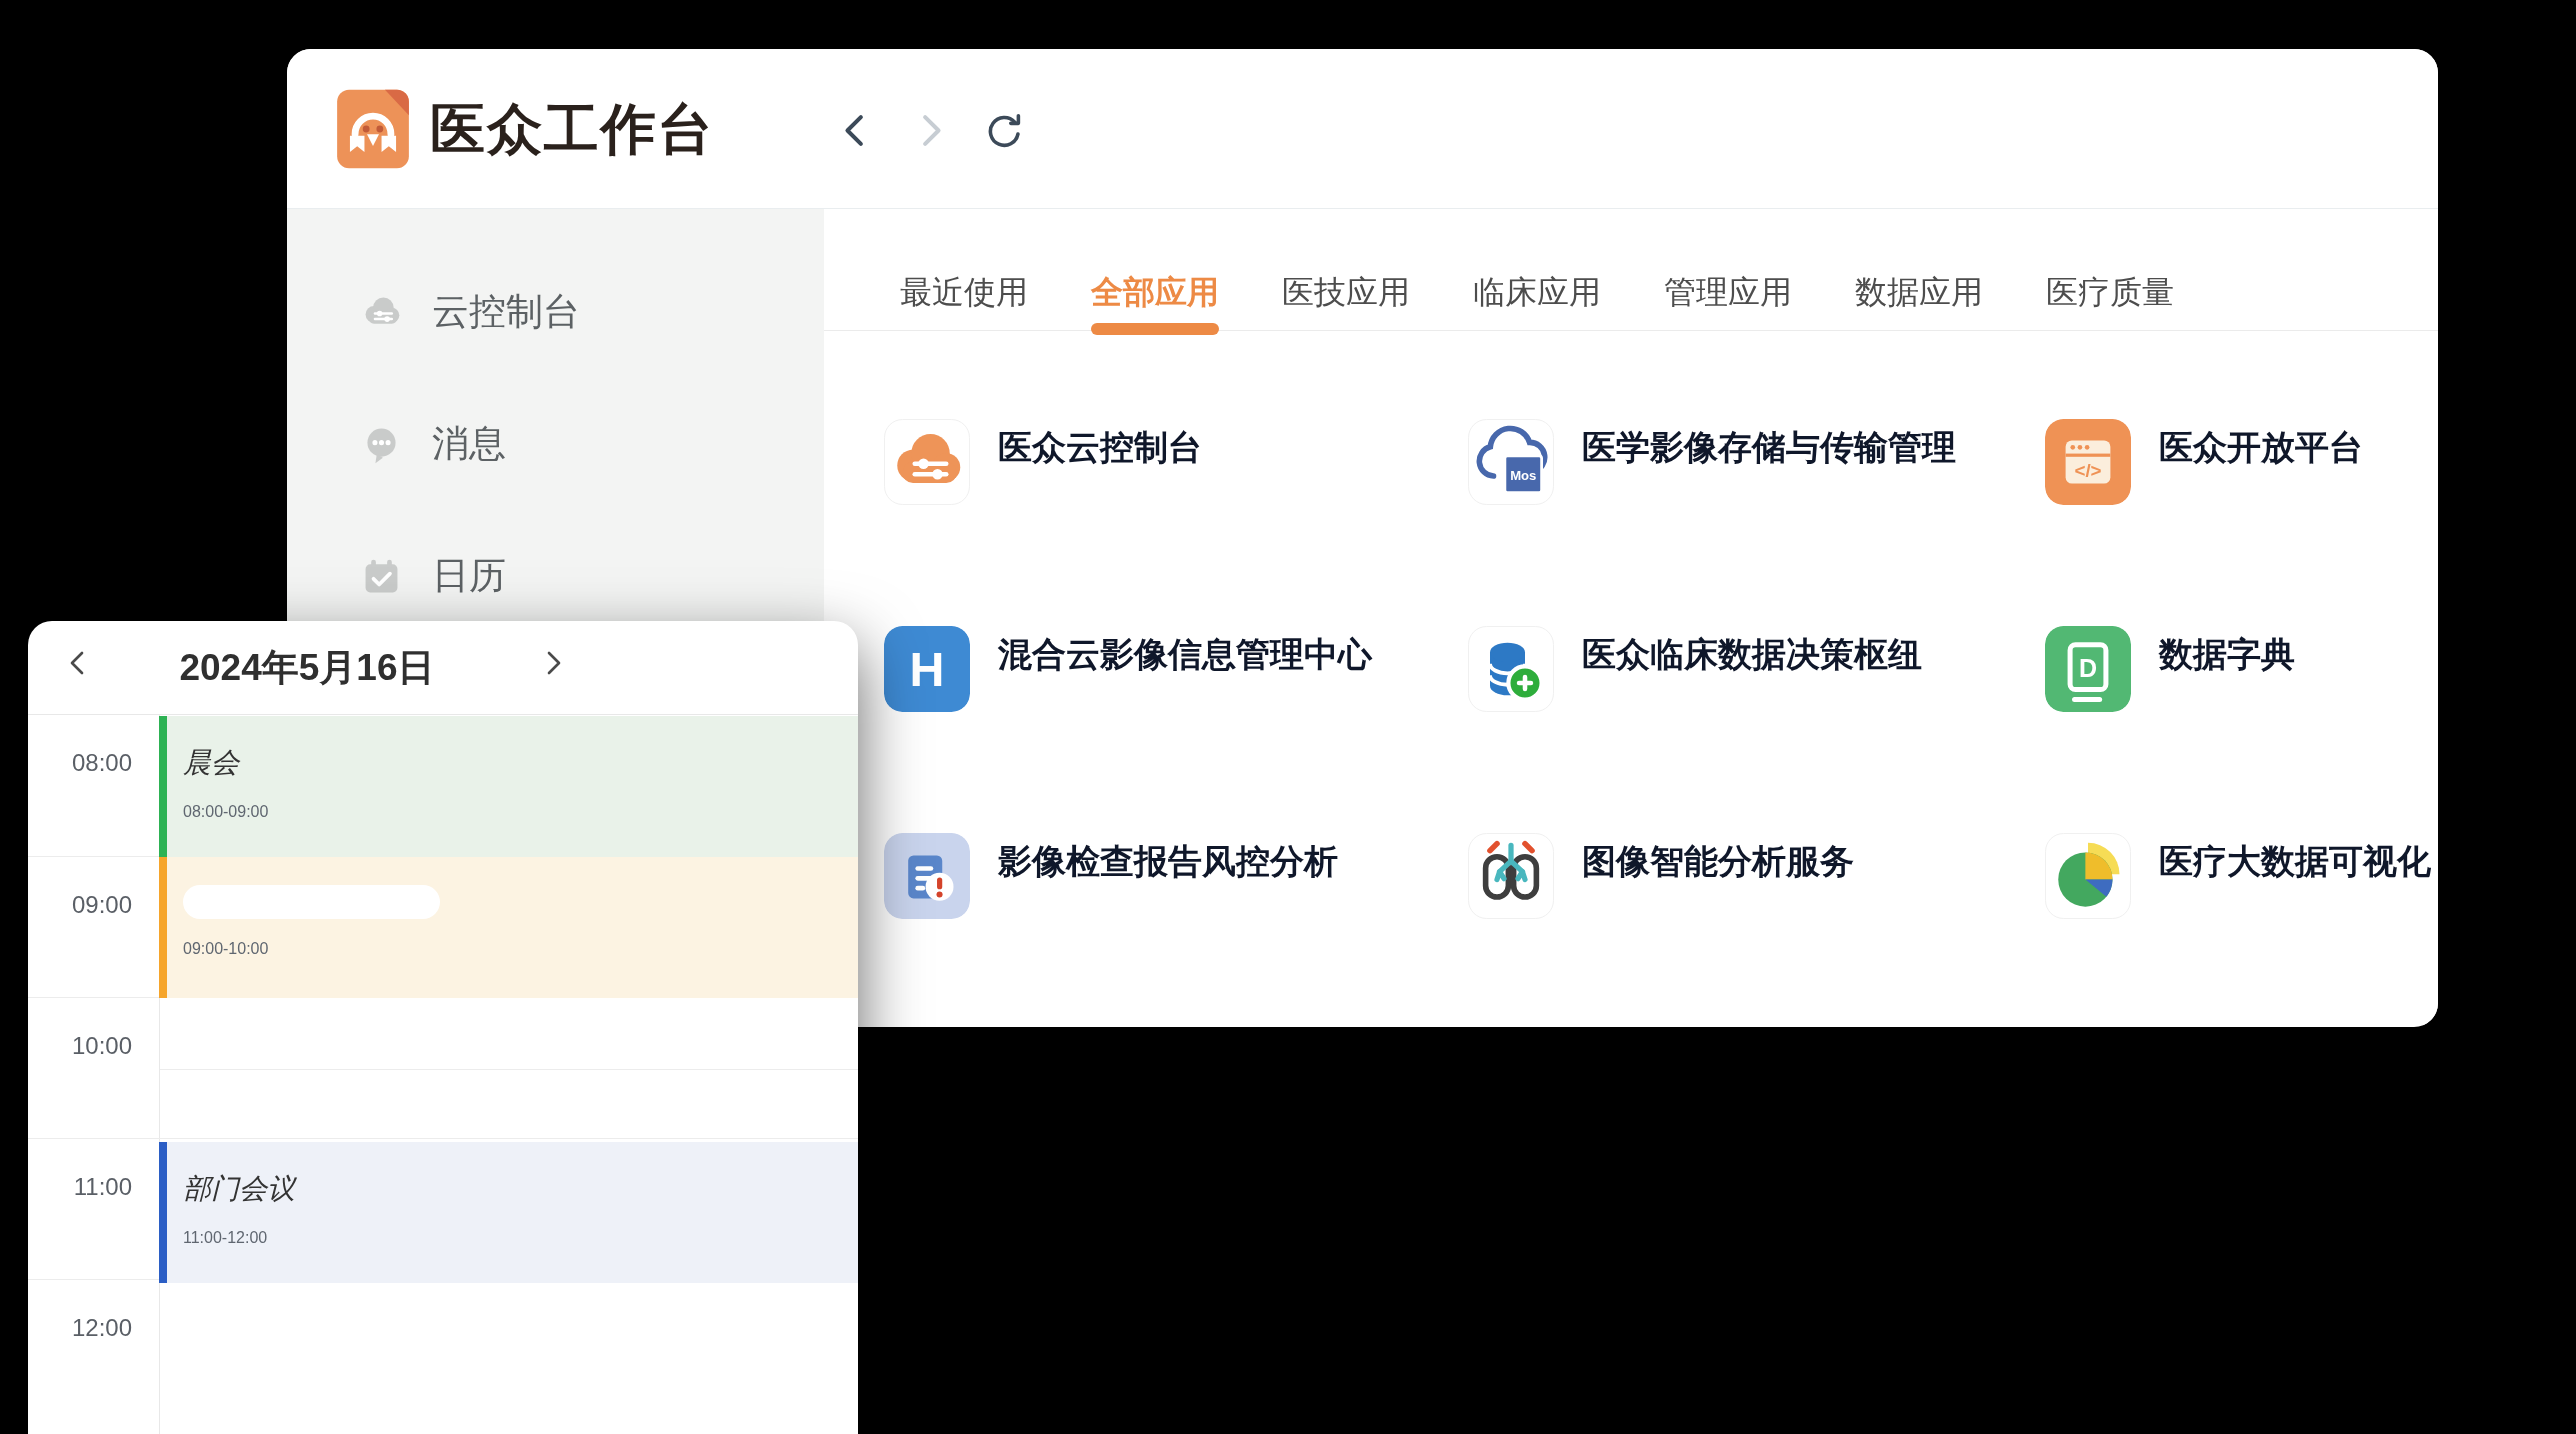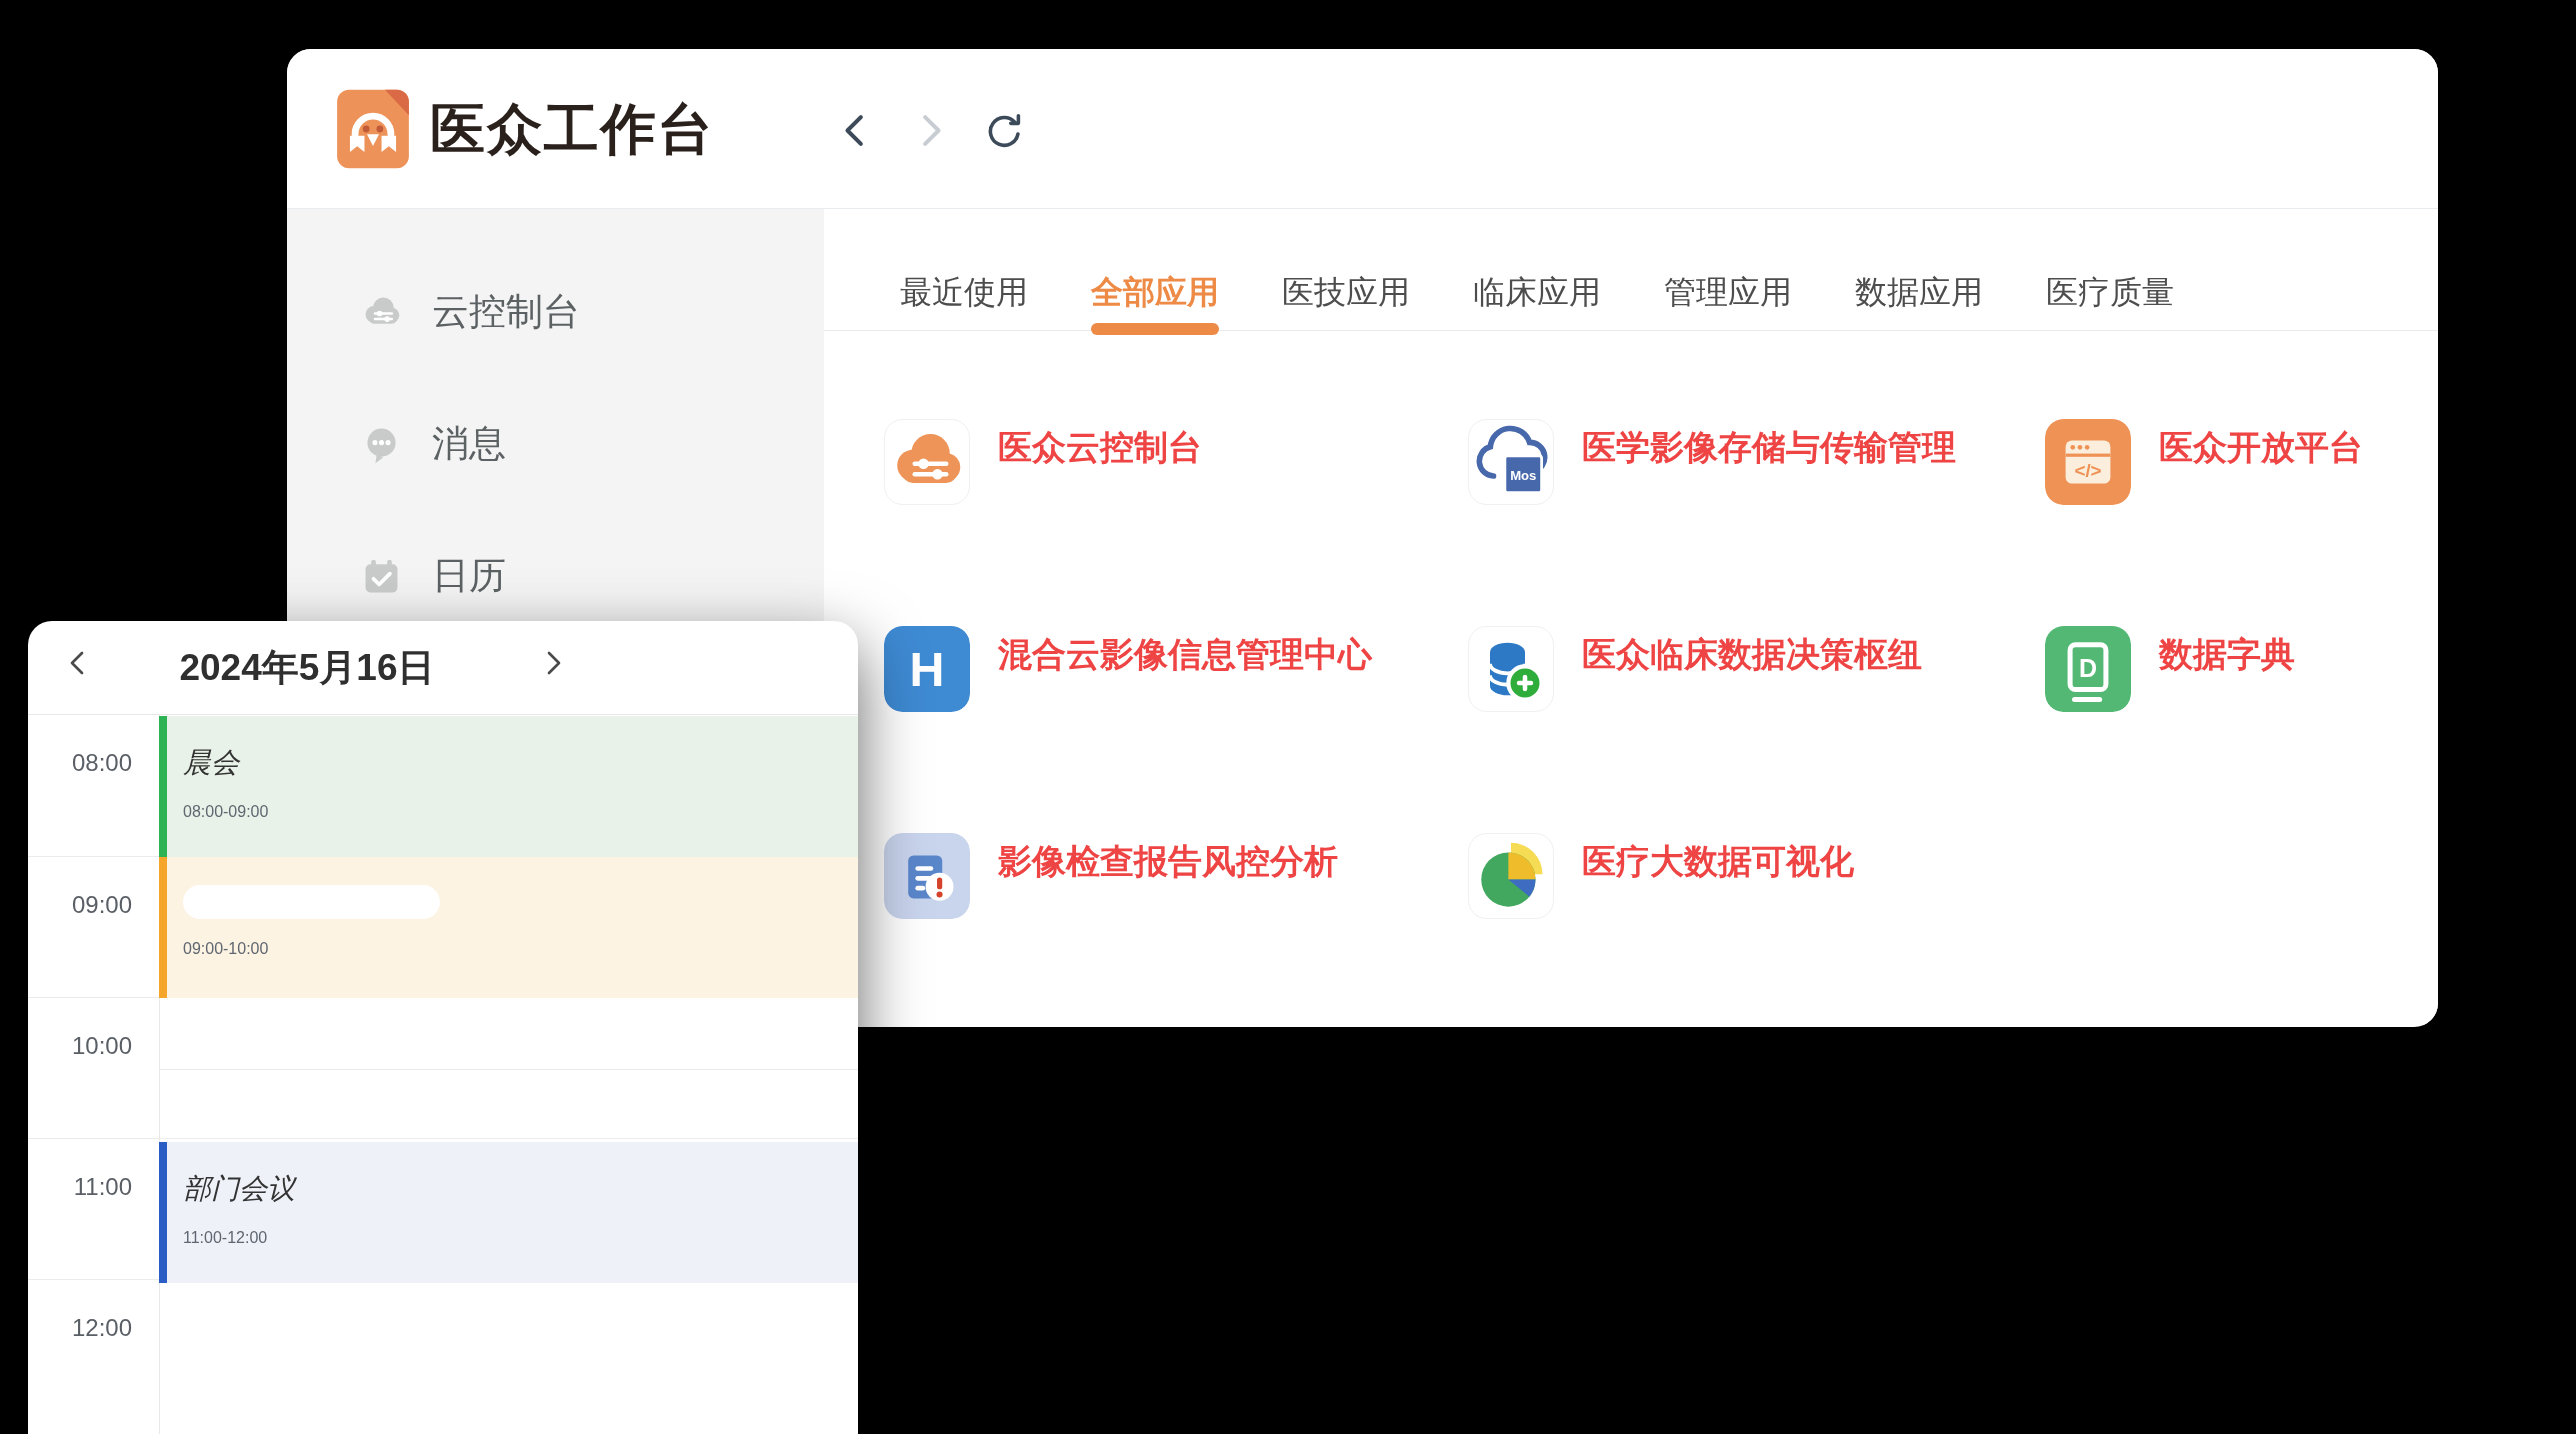--- a/index.html
+++ b/index.html
@@ -34,21 +34,21 @@
   .tab.active { color:#ED8A45; font-weight:700; }
   .tab.active::after { content:''; position:absolute; left:0; right:0; bottom:-19.5px;
                        height:12px; border-radius:6.5px; background:#ED8A45; }
 
   .grid { margin-left:60px; margin-top:74px; display:grid;
           grid-template-columns:584px 577px auto; grid-auto-rows:86px; row-gap:121px; }
   .cell { display:flex; align-items:center; cursor:pointer; }
   .app-icon { width:86px; height:86px; border-radius:18.6px; flex:none; overflow:hidden;margin-top:28px; }
   .app-icon.cardbg { background:#fff; border:1.9px solid #F0F0F0; }
   .app-icon svg { display:block; width:100%; height:100%; }
-  .app-label { margin-left:28px; font-size:34px; font-weight:600; color:#ef4444; white-space:nowrap; }
+  .app-label { margin-left:28px; font-size:34px; font-weight:600; color:#0f172a; white-space:nowrap; }
 
   
   .cal { position:absolute; left:28px; top:621px; width:830px; height:952px;
          background:#fff; border-radius:24px; overflow:hidden; z-index:5;
          box-shadow:0 24px 65px rgba(0,0,0,.6); }
   .cal-header { position:relative; height:94px; border-bottom:0.9px solid #E8E8E8; }
   .cal-nav { position:absolute; top:22.3px; width:48px; height:48px; background:none; border:none;
              font-size:35px; color:#4A4A4A; cursor:pointer; line-height:48px; text-align:center; }
   .cal-prev { left:26px; } .cal-next { left:501px; }
   .cal-title { position:absolute; left:93px; width:372px; top:0; height:93px; line-height:93px;
@@ -268,20 +268,40 @@
                 <rect x="17.5" y="24" width="10" height="2.6" rx="1.3" fill="#fff"></rect>
                 <rect x="17.5" y="29.5" width="5.5" height="2.6" rx="1.3" fill="#fff"></rect>
                 <circle cx="31" cy="30" r="7.8" fill="#fff"></circle>
                 <rect x="29.6" y="24.8" width="2.9" height="6.6" rx="1.45" fill="#D4432A"></rect>
                 <circle cx="31" cy="34.3" r="1.7" fill="#D4432A"></circle>
               </svg>
             </span>
             <span class="app-label">影像检查报告风控分析</span>
           </div>
 
+          <div class="cell">
+            <span class="app-icon cardbg">
+              <svg viewBox="0 0 48 48">
+                <rect x="9.5" y="13" width="13" height="23" rx="6.5" fill="#fff" stroke="#3E3E3E" stroke-width="3.2"></rect>
+                <rect x="25.5" y="13" width="13" height="23" rx="6.5" fill="#fff" stroke="#3E3E3E" stroke-width="3.2"></rect>
+                <g stroke="#49B7BE" stroke-width="3" stroke-linecap="round" fill="none">
+                  <path d="M24 6.5 v9"></path>
+                  <path d="M24 15.5 l-6.5 6"></path>
+                  <path d="M24 15.5 l6.5 6"></path>
+                  <path d="M17.5 21.5 l-1.5 4.5 M17.5 21.5 l2.5 4"></path>
+                  <path d="M30.5 21.5 l1.5 4.5 M30.5 21.5 l-2.5 4"></path>
+                </g>
+                <g stroke="#E2512E" stroke-width="3.2" stroke-linecap="round">
+                  <path d="M12 9.5 L16 5.5"></path>
+                  <path d="M36 9.5 L32 5.5"></path>
+                </g>
+              </svg>
+            </span>
+            <span class="app-label">图像智能分析服务</span>
+          </div>
 
           <div class="cell">
             <span class="app-icon cardbg">
               <svg viewBox="0 0 48 48">
                 <path d="M24 23 L24 5 A18 18 0 0 1 42 23 Z" fill="#F6DC55"></path>
                 <circle cx="22.5" cy="26" r="15.5" fill="#43A85F"></circle>
                 <path d="M22.5 26 V10.5 A15.5 15.5 0 0 1 38 26 Z" fill="#EFBD2B"></path>
                 <path d="M22.5 26 L38 26 A15.5 15.5 0 0 1 34.5 35.8 Z" fill="#3E6CC0"></path>
               </svg>
             </span>

